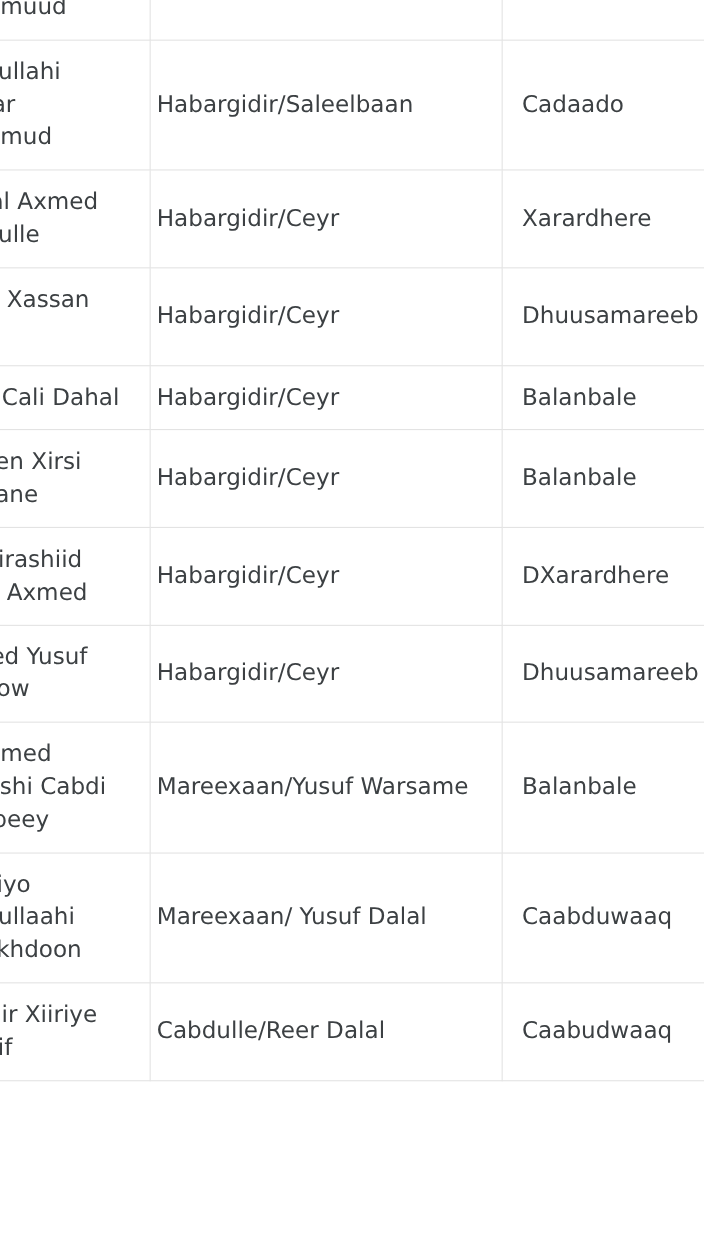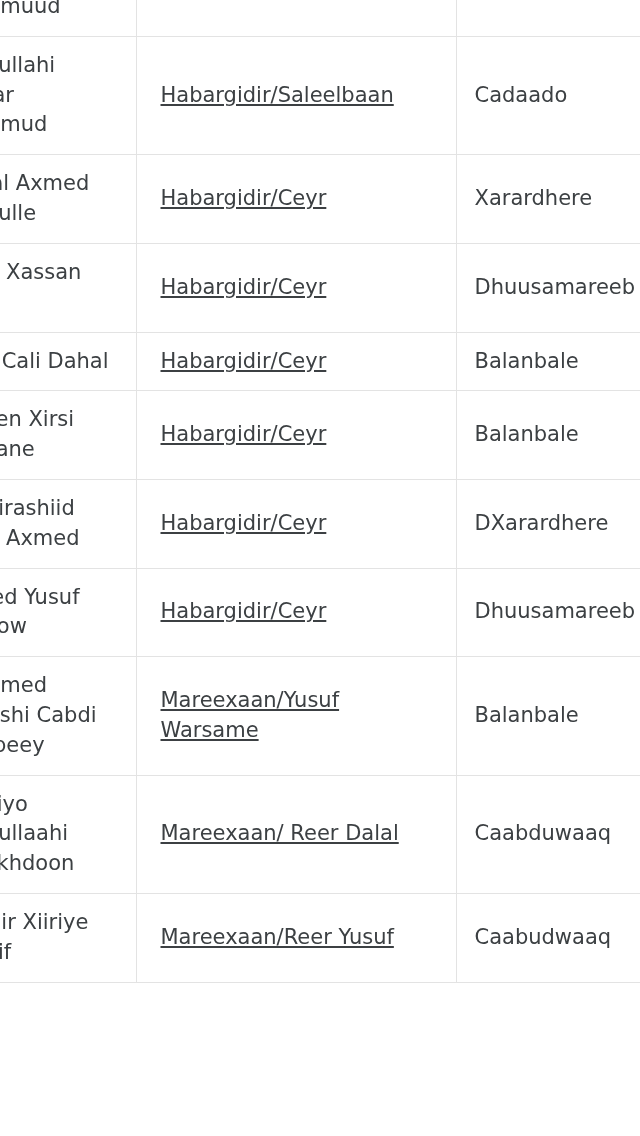--- a/index.html
+++ b/index.html
@@ -38,22 +38,21 @@
     line-height: 1.42;
     word-wrap: break-word;
   }
   table.data tr td:last-child {
     border-right: none;
   }
   table.data td.name {
     padding-left: 16px;
   }
   table.data td.clan {
-    padding-left: 24px;
-    text-decoration: underline;
+    padding-left: 6px;
   }
   table.data td.district {
     padding-left: 18px;
   }
   .cut-row td {
     padding-top: 0;
     padding-bottom: 0;
     height: 8px;
     line-height: 1;
     overflow: hidden;
@@ -111,23 +110,23 @@
         <td class="clan">Habargidir/Ceyr</td>
         <td class="district">Dhuusamareeb</td>
       </tr>
       <tr>
         <td class="name">Maxamed Guhashi Cabdi Carabeey</td>
         <td class="clan">Mareexaan/Yusuf Warsame</td>
         <td class="district">Balanbale</td>
       </tr>
       <tr>
         <td class="name">Warxiyo Cabdullaahi Sheekhdoon</td>
-        <td class="clan">Mareexaan/ Reer Dalal</td>
+        <td class="clan">Mareexaan/ Yusuf Dalal</td>
         <td class="district">Caabduwaaq</td>
       </tr>
       <tr>
         <td class="name">Bashiir Xiiriye Shariif</td>
-        <td class="clan">Mareexaan/Reer Yusuf</td>
+        <td class="clan">Cabdulle/Reer Dalal</td>
         <td class="district">Caabudwaaq</td>
       </tr>
     </tbody>
   </table>
 </div>
 
 </body></html>

